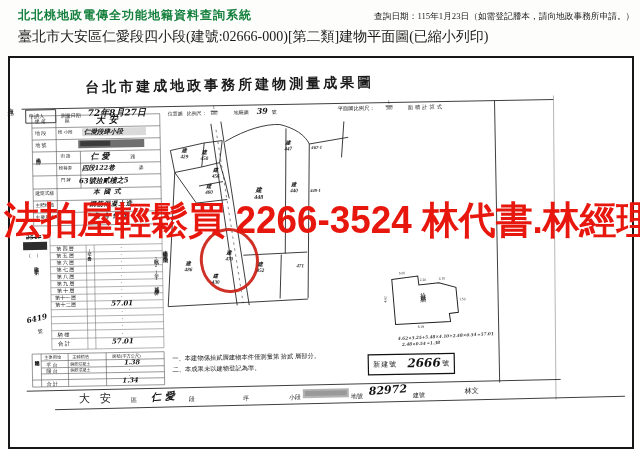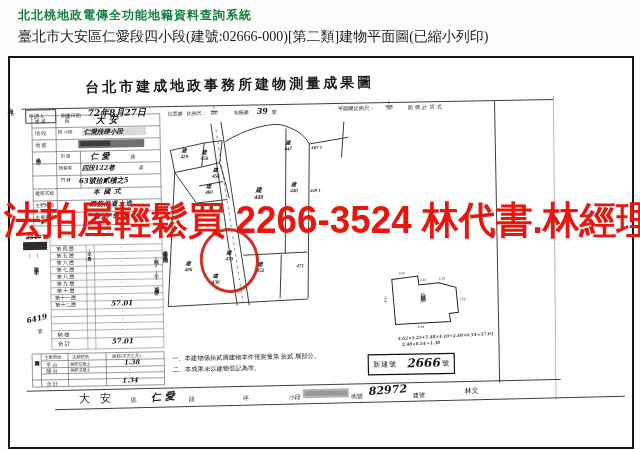--- a/index.html
+++ b/index.html
@@ -17,20 +17,21 @@
   .mlab{position:absolute;text-align:center;font-size:5.2px;font-weight:bold;font-style:italic;line-height:1.15;}
   .mlab span{display:block;}
   .appTitle{font-weight:bold;letter-spacing:1px;color:#15803d;}
 </style>
 </head>
 <body>
 
 <div class="page">
 
   <div class="t appTitle" style="left:18px;top:9px;font-size:12px">北北桃地政電傳全功能地籍資料查詢系統</div>
+  <div class="t" style="left:374px;top:12px;font-size:8.7px">查詢日期：115年1月23日（如需登記謄本，請向地政事務所申請。）</div>
   <div class="t" style="left:18px;top:30px;font-size:14px">臺北市大安區仁愛段四小段(建號:02666-000)[第二類]建物平面圖(已縮小列印)</div>
 
   <div class="doc">
     <div class="tilt">
 
       <svg class="lines" width="622" height="389" viewBox="0 0 622 389">
 
         <g stroke="#2b2b2b" stroke-width="0.9" fill="none">
           <path d="M14,46 L546,46"></path>
           <path d="M487,46 L487,328"></path>

